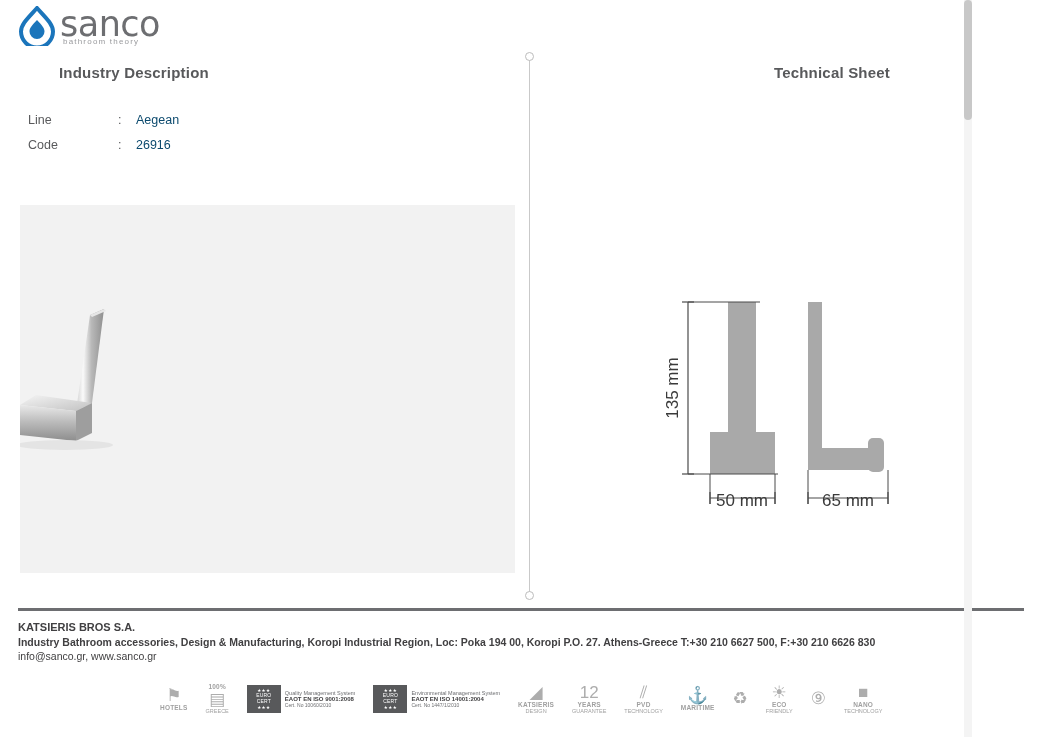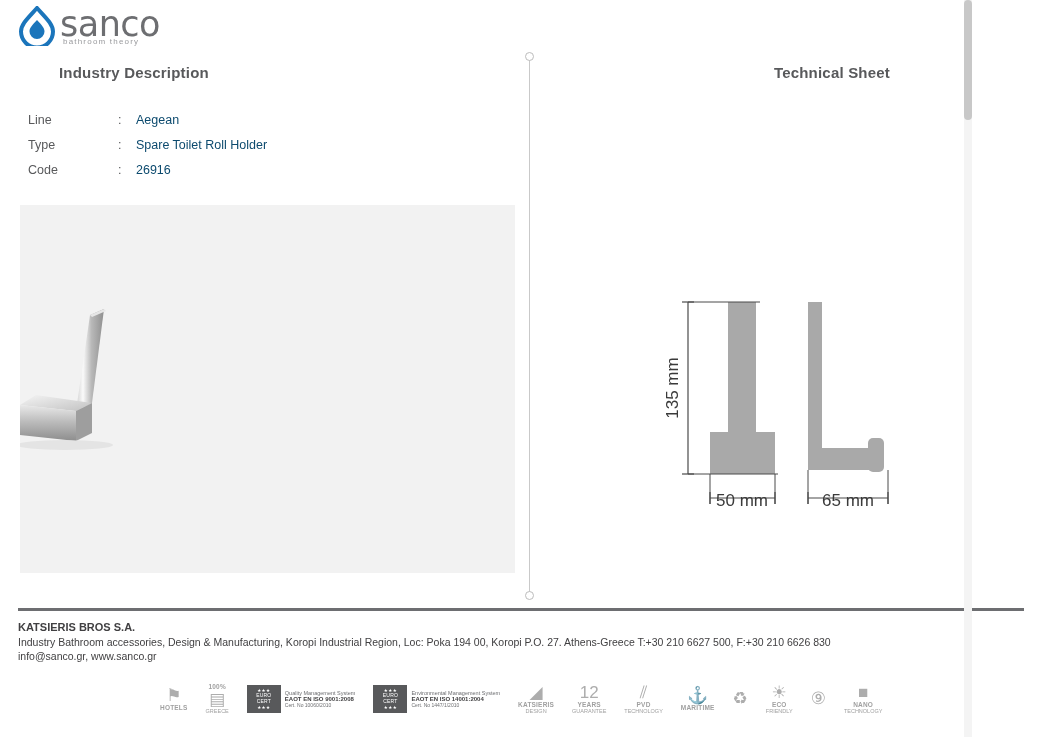--- a/index.html
+++ b/index.html
@@ -85,21 +85,21 @@
   .footer-rule {
     position: absolute; left: 18px; top: 608px;
     width: 1006px; height: 3px; background: #6d6e71;
   }
   .footer-company {
     position: absolute; left: 18px; top: 621px;
     font-size: 11px; font-weight: bold; color: #414042;
   }
   .footer-line1 {
     position: absolute; left: 18px; top: 636px;
-    font-size: 10.5px; color: #414042;
+    font-size: 10.5px; color: #414042; font-weight: bold;
   }
   .footer-line2 {
     position: absolute; left: 18px; top: 650px;
     font-size: 10.5px; color: #414042;
   }
 
   
   .badges {
     position: absolute; left: 160px; top: 676px;
     width: 770px; height: 46px;
@@ -160,25 +160,20 @@
 
   <div class="h-title" id="product-description-title">Industry Description</div>
   <div class="h-title" id="technical-sheet-title">Technical Sheet</div>
 
   <table class="spec-table" id="left-specs">
     <tbody>
         <tr>
       <td class="spec-label">Line</td>
       <td class="spec-colon">:</td>
       <td class="spec-value">Aegean</td>
-    </tr>
-    <tr>
-      <td class="spec-label">Type</td>
-      <td class="spec-colon">:</td>
-      <td class="spec-value">Spare Toilet Roll Holder</td>
     </tr>
     <tr>
       <td class="spec-label">Code</td>
       <td class="spec-colon">:</td>
       <td class="spec-value">26916</td>
     </tr>
   </tbody>
     </table>
 
 

